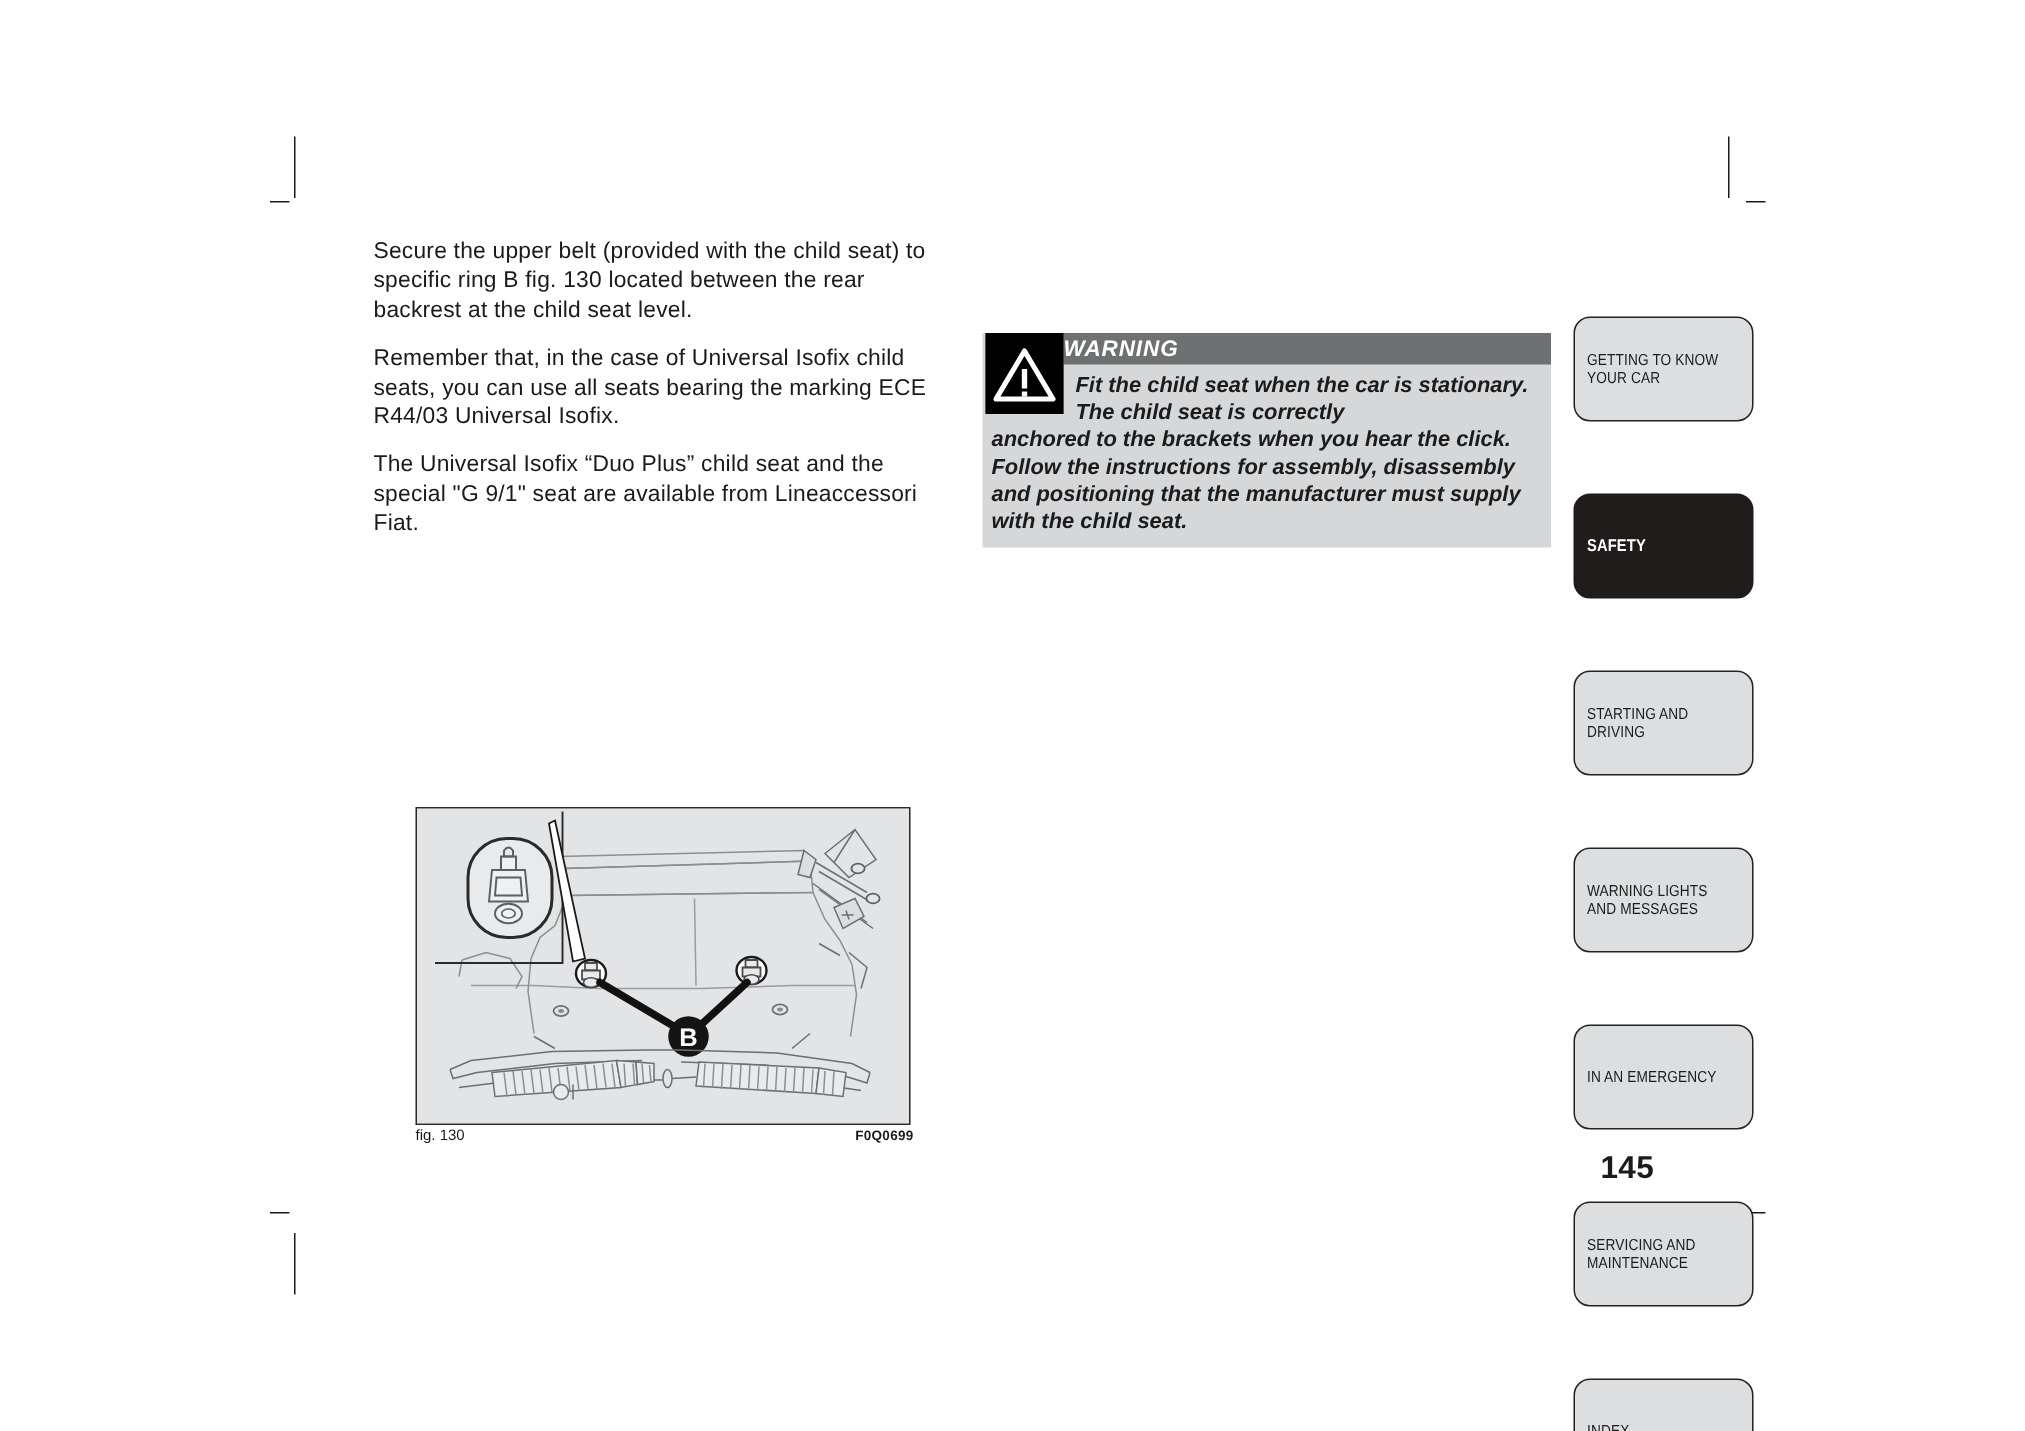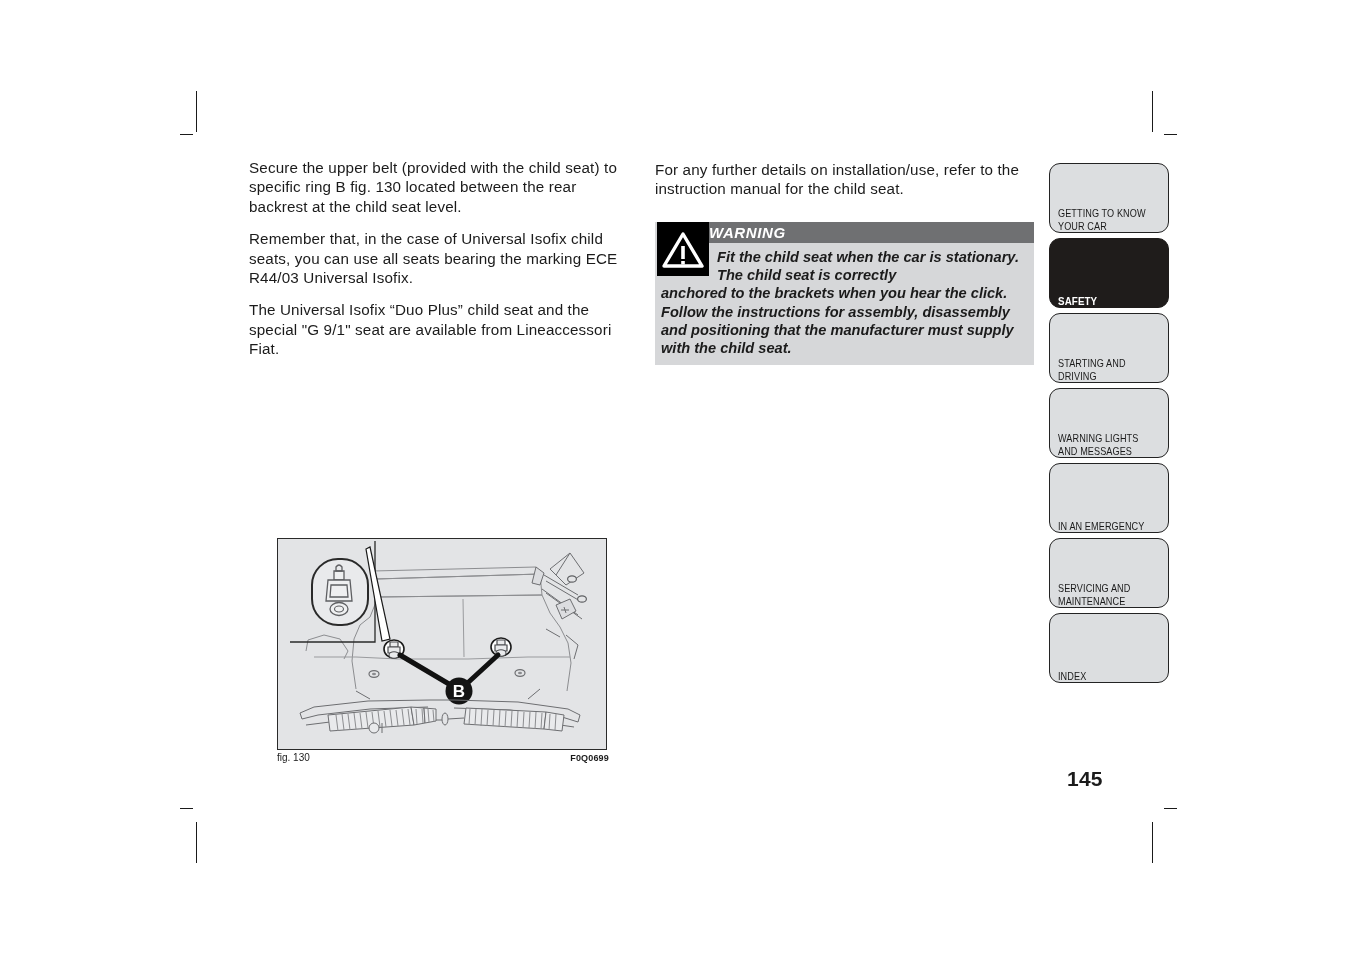--- a/index.html
+++ b/index.html
@@ -149,23 +149,24 @@
   }
   .tab {
     width: 120px;
     height: 70px;
     border: 1.6px solid #232323;
     border-radius: 11px;
     background: #dcdee0;
     margin-bottom: 5px;
     box-sizing: border-box;
     display: flex;
-    align-items: flex-end;
+    align-items: center;
     padding-left: 8px;
     position: relative;
+    margin-top: 48px;
   }
   .tab .tab-label {
     font-family: "Liberation Sans Narrow", "Liberation Sans", sans-serif;
     font-size: 10.6px;
     line-height: 12.4px;
     color: #1b1b1b;
     letter-spacing: 0.01em;
     transform: scaleX(0.86);
     transform-origin: left center;
     white-space: pre-line;
@@ -205,23 +206,20 @@
 
   <div class="crop-h" style="left:1164px; top:808px; width:13px;"></div>
   <div class="crop-v" style="left:1152px; top:822px; height:41px;"></div>
 
   <div class="col" id="col-left">
     <p class="body-para">Secure the upper belt (provided with the child seat) to specific ring B fig. 130 located between the rear backrest at the child seat level.</p>
     <p class="body-para">Remember that, in the case of Universal Isofix child seats, you can use all seats bearing the marking ECE R44/03 Universal Isofix.</p>
     <p class="body-para">The Universal Isofix “Duo Plus” child seat and the special "G 9/1" seat are available from Lineaccessori Fiat.</p>
   </div>
 
-  <div class="col" id="col-right">
-    <p class="body-para">For any further details on installation/use, refer to the instruction manual for the child seat.</p>
-  </div>
 
   <div id="warning-box">
     <div id="warning-head">
       <span class="wlabel">WARNING</span>
     </div>
     <div id="warning-icon">
       <svg width="52" height="54" viewBox="0 0 52 54" aria-hidden="true">
         <rect x="0" y="0" width="52" height="54" fill="#000000"></rect>
         <path d="M26 12 L45 44 L7 44 Z" fill="none" stroke="#ffffff" stroke-width="3.4" stroke-linejoin="round"></path>
         <rect x="24.2" y="24" width="3.6" height="13" fill="#ffffff"></rect>

